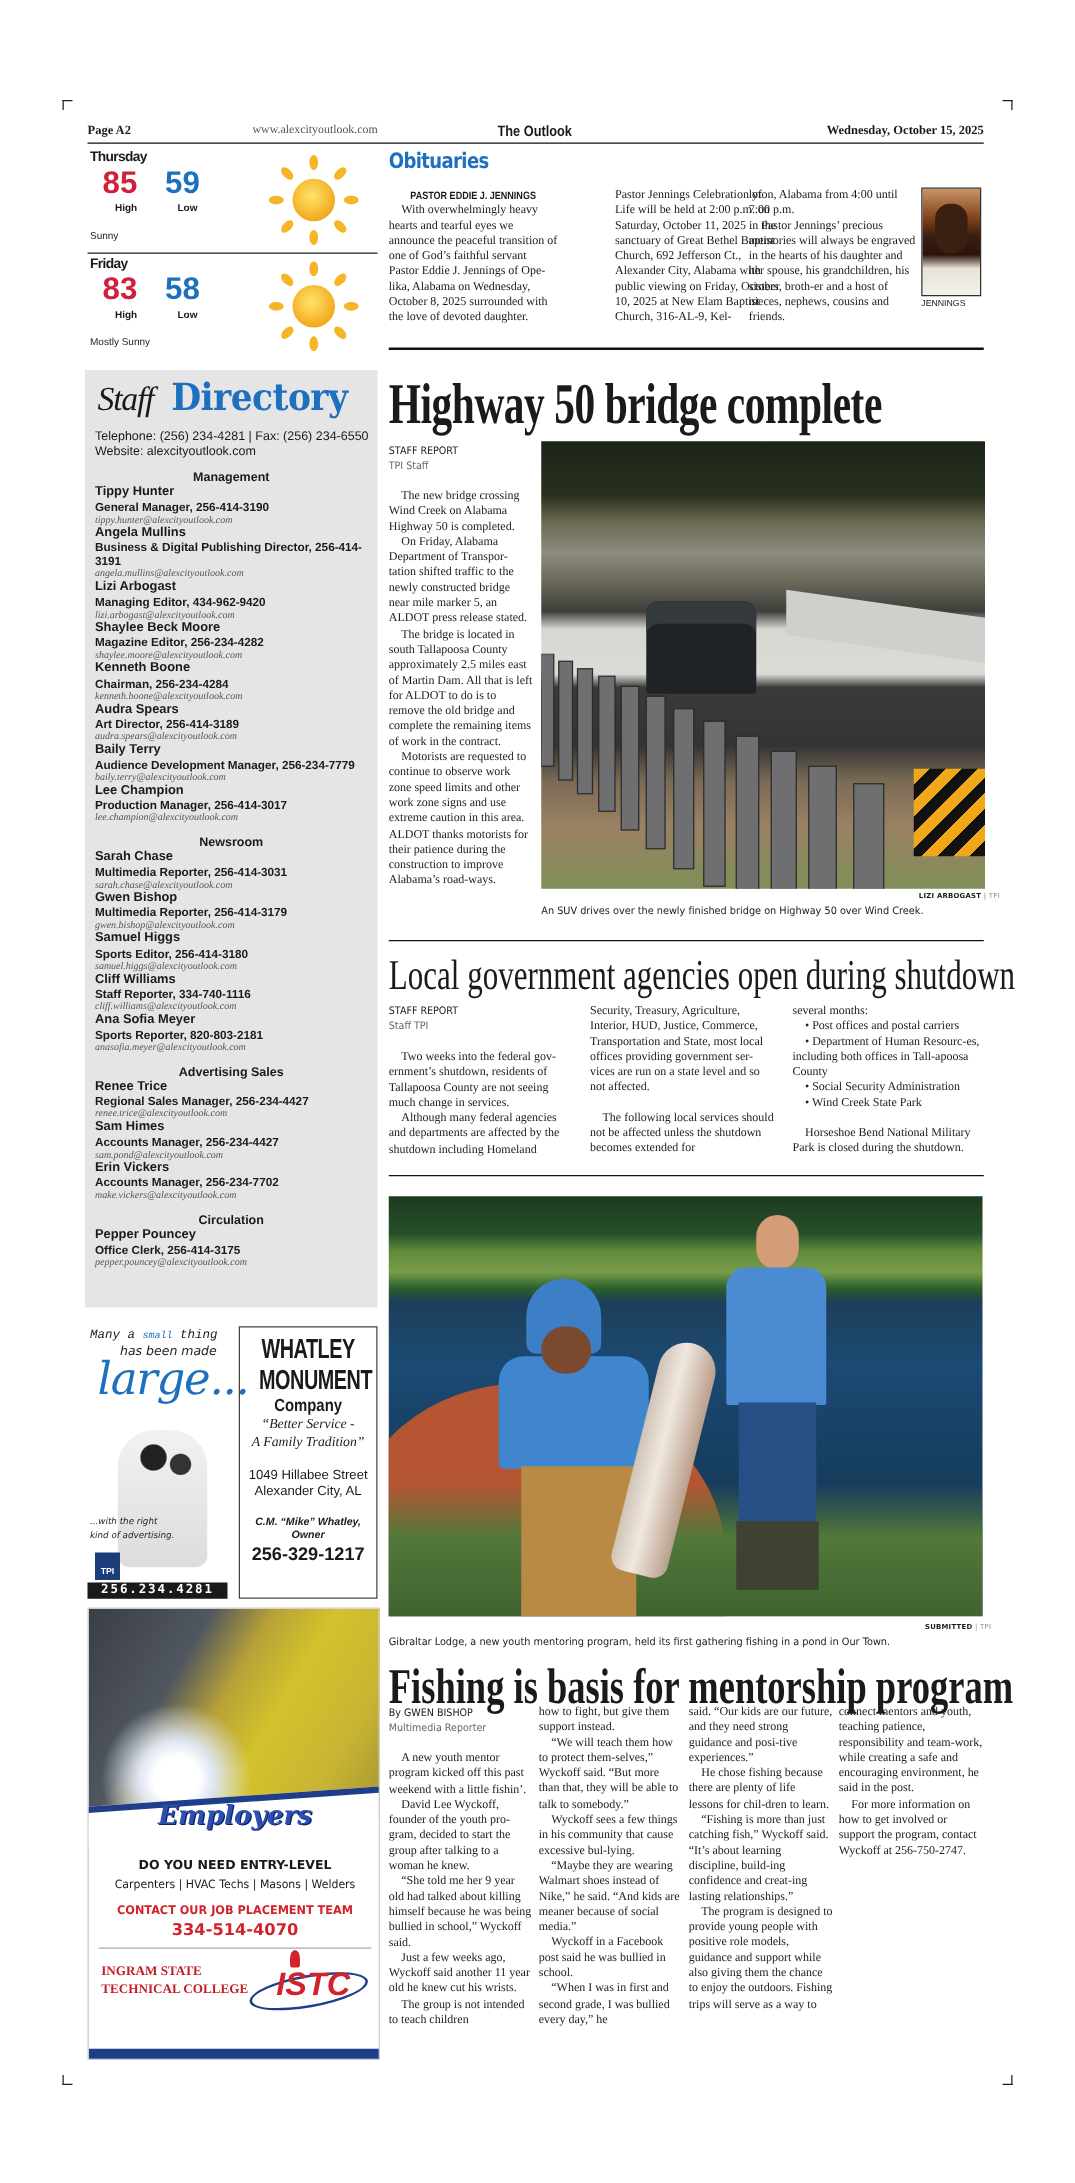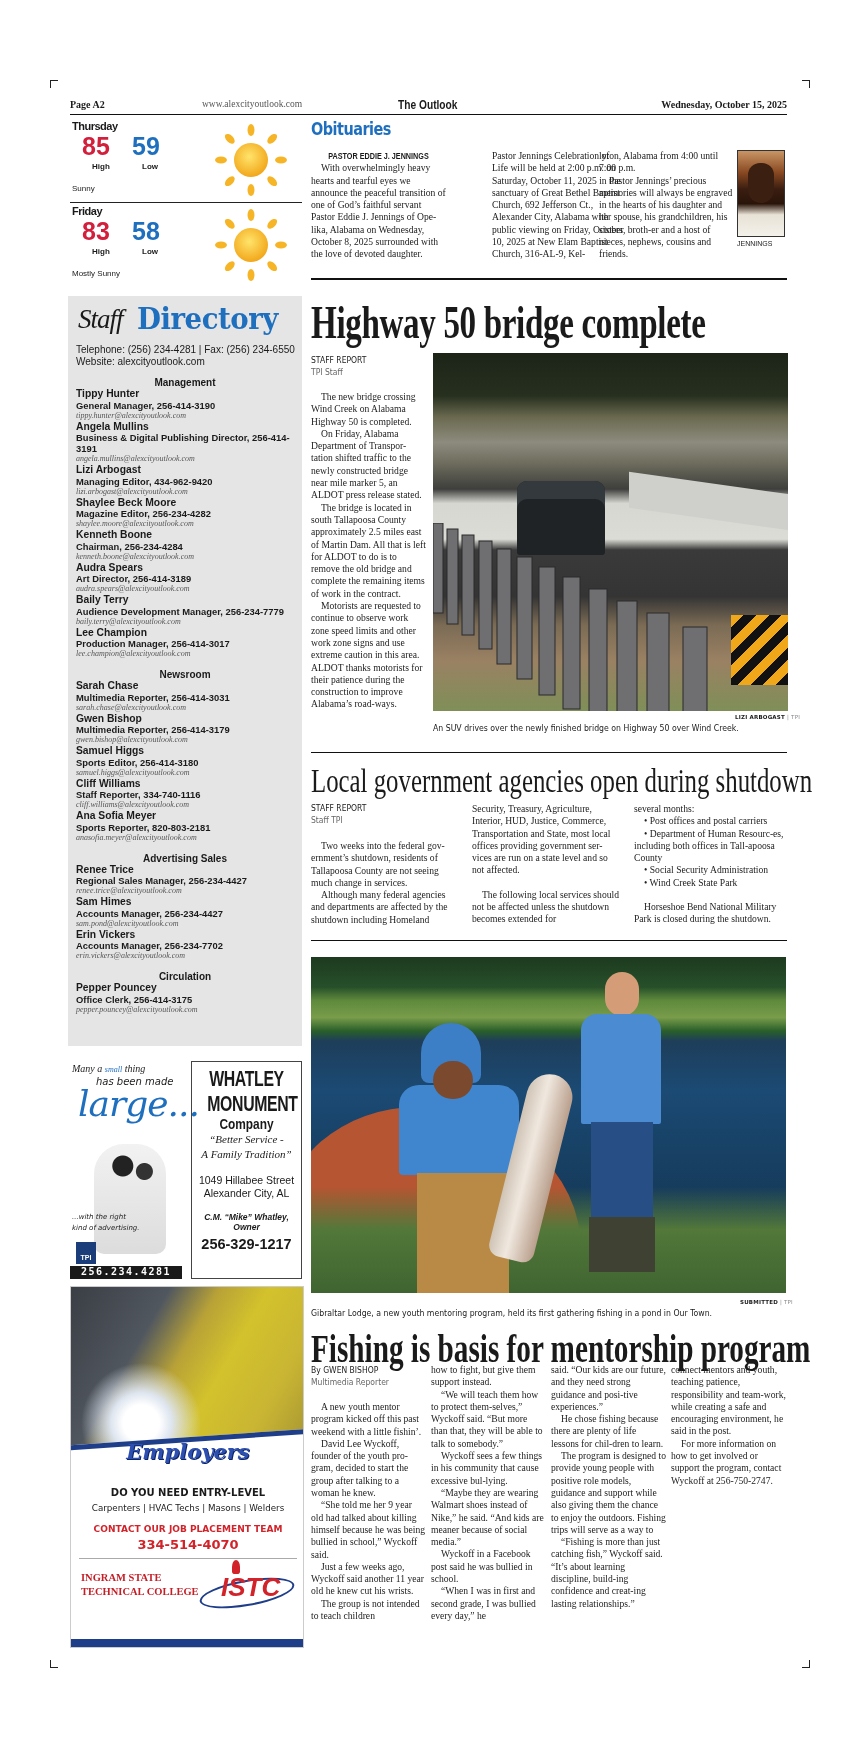--- a/index.html
+++ b/index.html
@@ -92,21 +92,21 @@
   .fish-photo .p1 .pants { position: absolute; left: 18px; top: 150px; width: 92px; height: 120px; background: #b88a46; }
   .fish-photo .p2 { position: absolute; left: 270px; top: 15px; width: 80px; height: 300px; }
   .fish-photo .p2 .head { position: absolute; left: 24px; top: 0; width: 34px; height: 44px; background: #d49d78; border-radius: 17px; }
   .fish-photo .p2 .shirt { position: absolute; left: 0; top: 42px; width: 80px; height: 110px; background: #4a8bd1; border-radius: 16px 16px 2px 2px; }
   .fish-photo .p2 .jeans { position: absolute; left: 10px; top: 150px; width: 62px; height: 100px; background: #284f85; }
   .fish-photo .p2 .boots { position: absolute; left: 8px; top: 245px; width: 66px; height: 55px; background: #3f4233; }
   .fish-photo .fish { position: absolute; left: 198px; top: 115px; width: 46px; height: 190px; background: linear-gradient(90deg, #cfc3b5, #f0e8df 40%, #b99f8c); border-radius: 24px 24px 12px 12px; transform: rotate(14deg); }
 
   
   .ad-large { position: absolute; left: 68px; top: 1061px; width: 116px; height: 218px; background: #fff; }
-  .ad-large .t1 { position: absolute; left: 4px; top: 2px; font-family: Liberation Serif, serif; font-size: 10px; font-style: italic; }
+  .ad-large .t1 { position: absolute; left: 4px; top: 2px; font-family: Liberation Mono, monospace; font-size: 10px; font-style: italic; }
   .ad-large .t1 .sm { color: #1f6fbf; font-size: 8px; }
   .ad-large .t2 { position: absolute; left: 28px; top: 15px; font-family: "DejaVu Sans", sans-serif; font-size: 10px; font-style: italic; }
   .ad-large .big { position: absolute; left: 10px; top: 22px; font-family: "DejaVu Serif", serif; font-style: italic; font-size: 36px; color: #1f6fbf; letter-spacing: -1px; }
   .ad-large .dog { position: absolute; left: 26px; top: 83px; width: 72px; height: 110px; background: radial-gradient(circle at 40% 20%, #222 0 10px, transparent 11px), radial-gradient(circle at 70% 25%, #333 0 8px, transparent 9px), linear-gradient(180deg, #f2f2f2, #dcdcdc); border-radius: 30px 30px 10px 10px; }
   .ad-large .t3 { position: absolute; left: 4px; top: 151px; font-family: "DejaVu Sans", sans-serif; font-size: 7px; font-style: italic; line-height: 11px; }
   .ad-large .logo { position: absolute; left: 8px; top: 181px; width: 20px; height: 22px; background: #1b3d7a; color: #fff; font-family: "Liberation Sans", sans-serif; font-weight: bold; font-size: 7px; text-align: center; padding-top: 12px; }
   .ad-large .phone { position: absolute; left: 2px; top: 205px; width: 112px; height: 13px; background: #1a1a1a; color: #fff; text-align: center; font-family: "DejaVu Sans Mono", monospace; font-weight: bold; font-size: 10px; letter-spacing: 1.5px; }
 
   .ad-whatley { position: absolute; left: 191px; top: 1061px; width: 111px; height: 218px; border: 1.5px solid #444; text-align: center; }
   .ad-whatley .w1 { margin-top: 4px; font-family: "Liberation Sans", sans-serif; font-weight: bold; font-size: 22px; line-height: 25px; transform: scaleX(0.72); letter-spacing: -0.5px; }
@@ -303,21 +303,21 @@
         <div class="e">renee.trice@alexcityoutlook.com</div>
       </div>
       <div class="person">
         <div class="n">Sam Himes</div>
         <div class="r">Accounts Manager, 256-234-4427</div>
         <div class="e">sam.pond@alexcityoutlook.com</div>
       </div>
       <div class="person">
         <div class="n">Erin Vickers</div>
         <div class="r">Accounts Manager, 256-234-7702</div>
-        <div class="e">erin.vickers@alexcityoutlook.com</div>
+        <div class="e">make.vickers@alexcityoutlook.com</div>
       </div>
       <div class="sec">Circulation</div>
       <div class="person">
         <div class="n">Pepper Pouncey</div>
         <div class="r">Office Clerk, 256-414-3175</div>
         <div class="e">pepper.pouncey@alexcityoutlook.com</div>
       </div>
     </div>
 </div>
 
@@ -422,22 +422,22 @@
   <div>how to fight, but give them support instead.</div>
   <p>“We will teach them how to protect them-selves,” Wyckoff said. “But more than that, they will be able to talk to somebody.”</p>
   <p>Wyckoff sees a few things in his community that cause excessive bul-lying.</p>
   <p>“Maybe they are wearing Walmart shoes instead of Nike,” he said. “And kids are meaner because of social media.”</p>
   <p>Wyckoff in a Facebook post said he was bullied in school.</p>
   <p>“When I was in first and second grade, I was bullied every day,” he</p>
 </div>
 <div class="body" style="left:551px; top:1364px; width:115px;">
   <div>said. “Our kids are our future, and they need strong guidance and posi-tive experiences.”</div>
   <p>He chose fishing because there are plenty of life lessons for chil-dren to learn.</p>
+  <p>“Fishing is more than just catching fish,” Wyckoff said. “It’s about learning discipline, build-ing confidence and creat-ing lasting relationships.”</p>
   <p>The program is designed to provide young people with positive role models, guidance and support while also giving them the chance to enjoy the outdoors. Fishing trips will serve as a way to</p>
-  <p>“Fishing is more than just catching fish,” Wyckoff said. “It’s about learning discipline, build-ing confidence and creat-ing lasting relationships.”</p>
 </div>
 <div class="body" style="left:671px; top:1364px; width:117px;">
   <div>connect mentors and youth, teaching patience, responsibility and team-work, while creating a safe and encouraging environment, he said in the post.</div>
   <p>For more information on how to get involved or support the program, contact Wyckoff at 256-750-2747.</p>
 </div>
 
 <div class="ad-large">
   <div class="t1">
     <span>Many a</span>
     <span class="sm">small</span>

